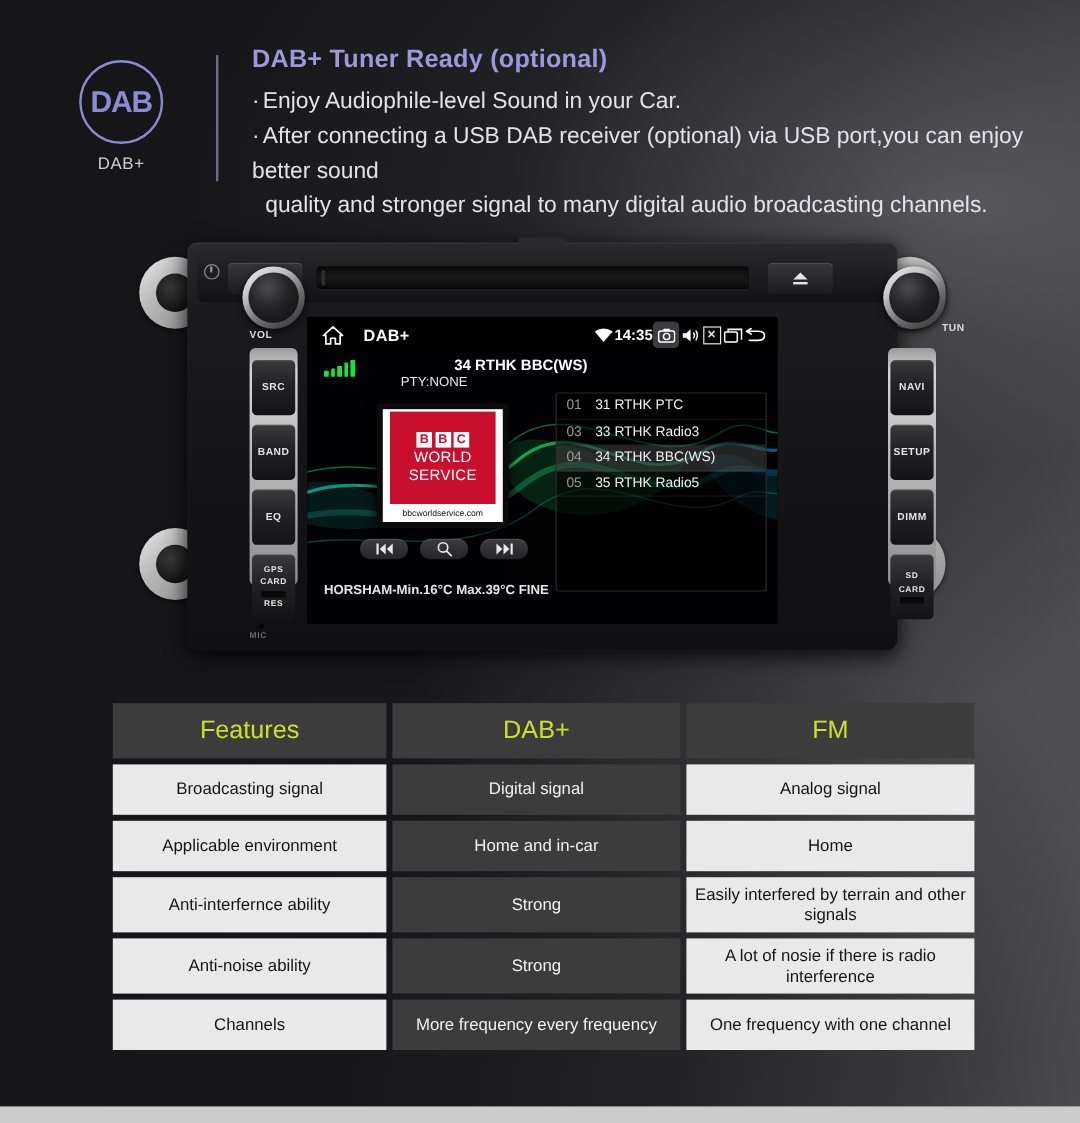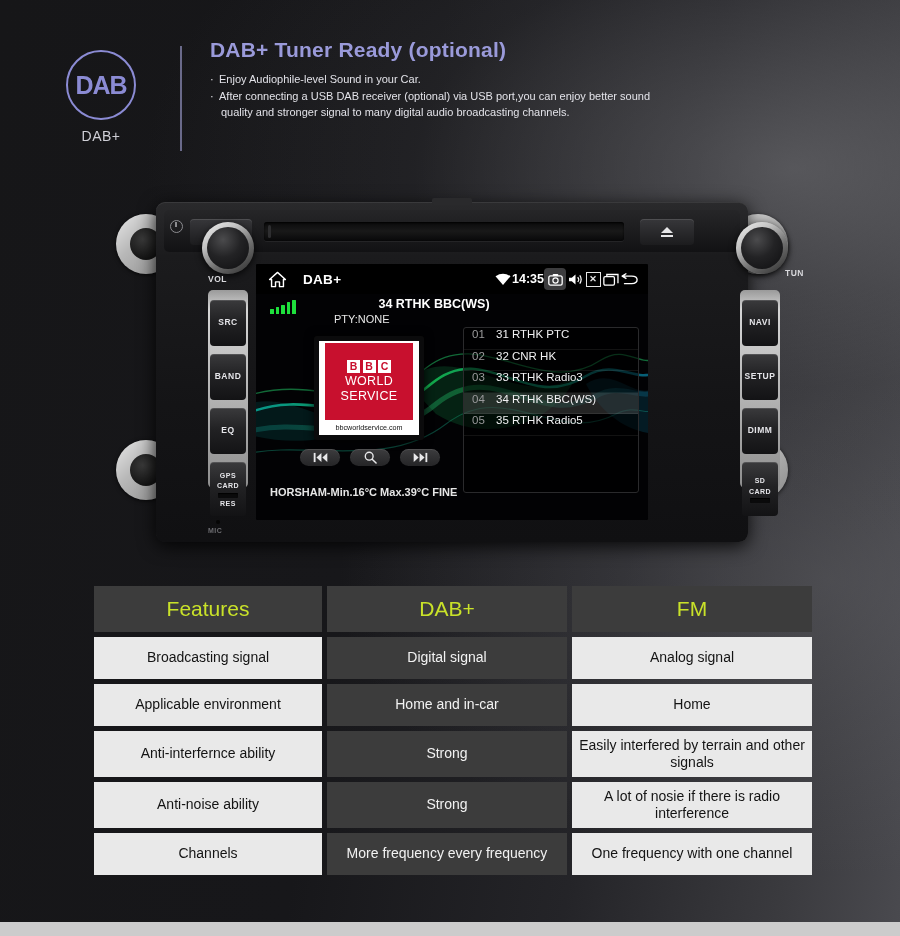--- a/index.html
+++ b/index.html
@@ -31,21 +31,21 @@
     font-size:25px;font-weight:bold;color:#8b8bd4;letter-spacing:-1px;
     font-family:"Liberation Sans",sans-serif;line-height:1;
   }
   .dab-caption{margin-top:8px;font-size:14px;color:#cfcfd6;letter-spacing:.5px;}
   .header-divider{position:absolute;left:180px;top:8px;width:2px;height:105px;background:#6a6a8a;}
   .header-body{position:absolute;left:210px;top:0px;width:660px;}
   .header-title{
     font-size:21px;font-weight:bold;color:#9a9ada;margin:0 0 9px 0;letter-spacing:.2px;
   }
   .header-line{
-    font-size:11px;color:#e2e2e8;line-height:1.52;margin:0;padding-left:0;
+    font-size:19px;color:#e2e2e8;line-height:1.52;margin:0;padding-left:0;
   }
   .header-line .dot{display:inline-block;width:9px;color:#e2e2e8;}
   .header-line .cont{display:block;padding-left:11px;}
 
   
   .unit{position:absolute;left:108px;top:196px;width:688px;height:362px;}
   
   .tab{position:absolute;width:60px;height:60px;border-radius:50%;
     background:linear-gradient(135deg,#e8e8e8 0%,#b8b8b8 40%,#8a8a8a 100%);
     box-shadow:0 1px 4px rgba(0,0,0,.7);}
@@ -151,21 +151,21 @@
     justify-content:space-between;}
   .ctrl-btn{width:40px;height:17px;border-radius:9px;
     background:linear-gradient(180deg,#3c3c3e 0%,#252527 100%);
     display:flex;align-items:center;justify-content:center;
     box-shadow:inset 0 1px 0 rgba(255,255,255,.1);}
 
   .weather{position:absolute;left:14px;top:222px;font-size:11px;color:#e6e6e6;font-weight:bold;}
 
   .preset-panel{position:absolute;left:207px;top:63px;width:174px;height:164px;
     background:rgba(0,0,0,.55);border:1px solid #2a2a2c;border-radius:3px;}
-  .preset-row{height:20.5px;display:flex;align-items:flex-start;padding-left:8px;
+  .preset-row{height:20.5px;display:flex;align-items:center;padding-left:8px;
     border-bottom:1px solid rgba(255,255,255,.07);}
   .preset-row.sel{background:rgba(255,255,255,.14);}
   .preset-num{font-size:11.5px;color:#9a9a9c;width:24px;}
   .preset-name{font-size:11.5px;color:#f0f0f2;}
 
   .mic-dot{position:absolute;left:60px;top:318px;width:4px;height:4px;border-radius:50%;background:#050505;}
   .mic-label{position:absolute;left:52px;top:325px;font-size:7px;font-weight:bold;color:#6c6c70;letter-spacing:.5px;}
 
   
   .table{position:absolute;left:94px;top:586px;width:726px;}
@@ -369,24 +369,20 @@
         </div>
 
         <div class="weather">HORSHAM-Min.16°C Max.39°C FINE</div>
 
         <div class="preset-panel">
           <div class="preset-row">
             <span class="preset-num">01</span>
             <span class="preset-name">31 RTHK PTC</span>
           </div>
           <div class="preset-row">
-            <span class="preset-num">02</span>
-            <span class="preset-name">32 CNR HK</span>
-          </div>
-          <div class="preset-row">
             <span class="preset-num">03</span>
             <span class="preset-name">33 RTHK Radio3</span>
           </div>
           <div class="preset-row sel">
             <span class="preset-num">04</span>
             <span class="preset-name">34 RTHK BBC(WS)</span>
           </div>
           <div class="preset-row">
             <span class="preset-num">05</span>
             <span class="preset-name">35 RTHK Radio5</span>

